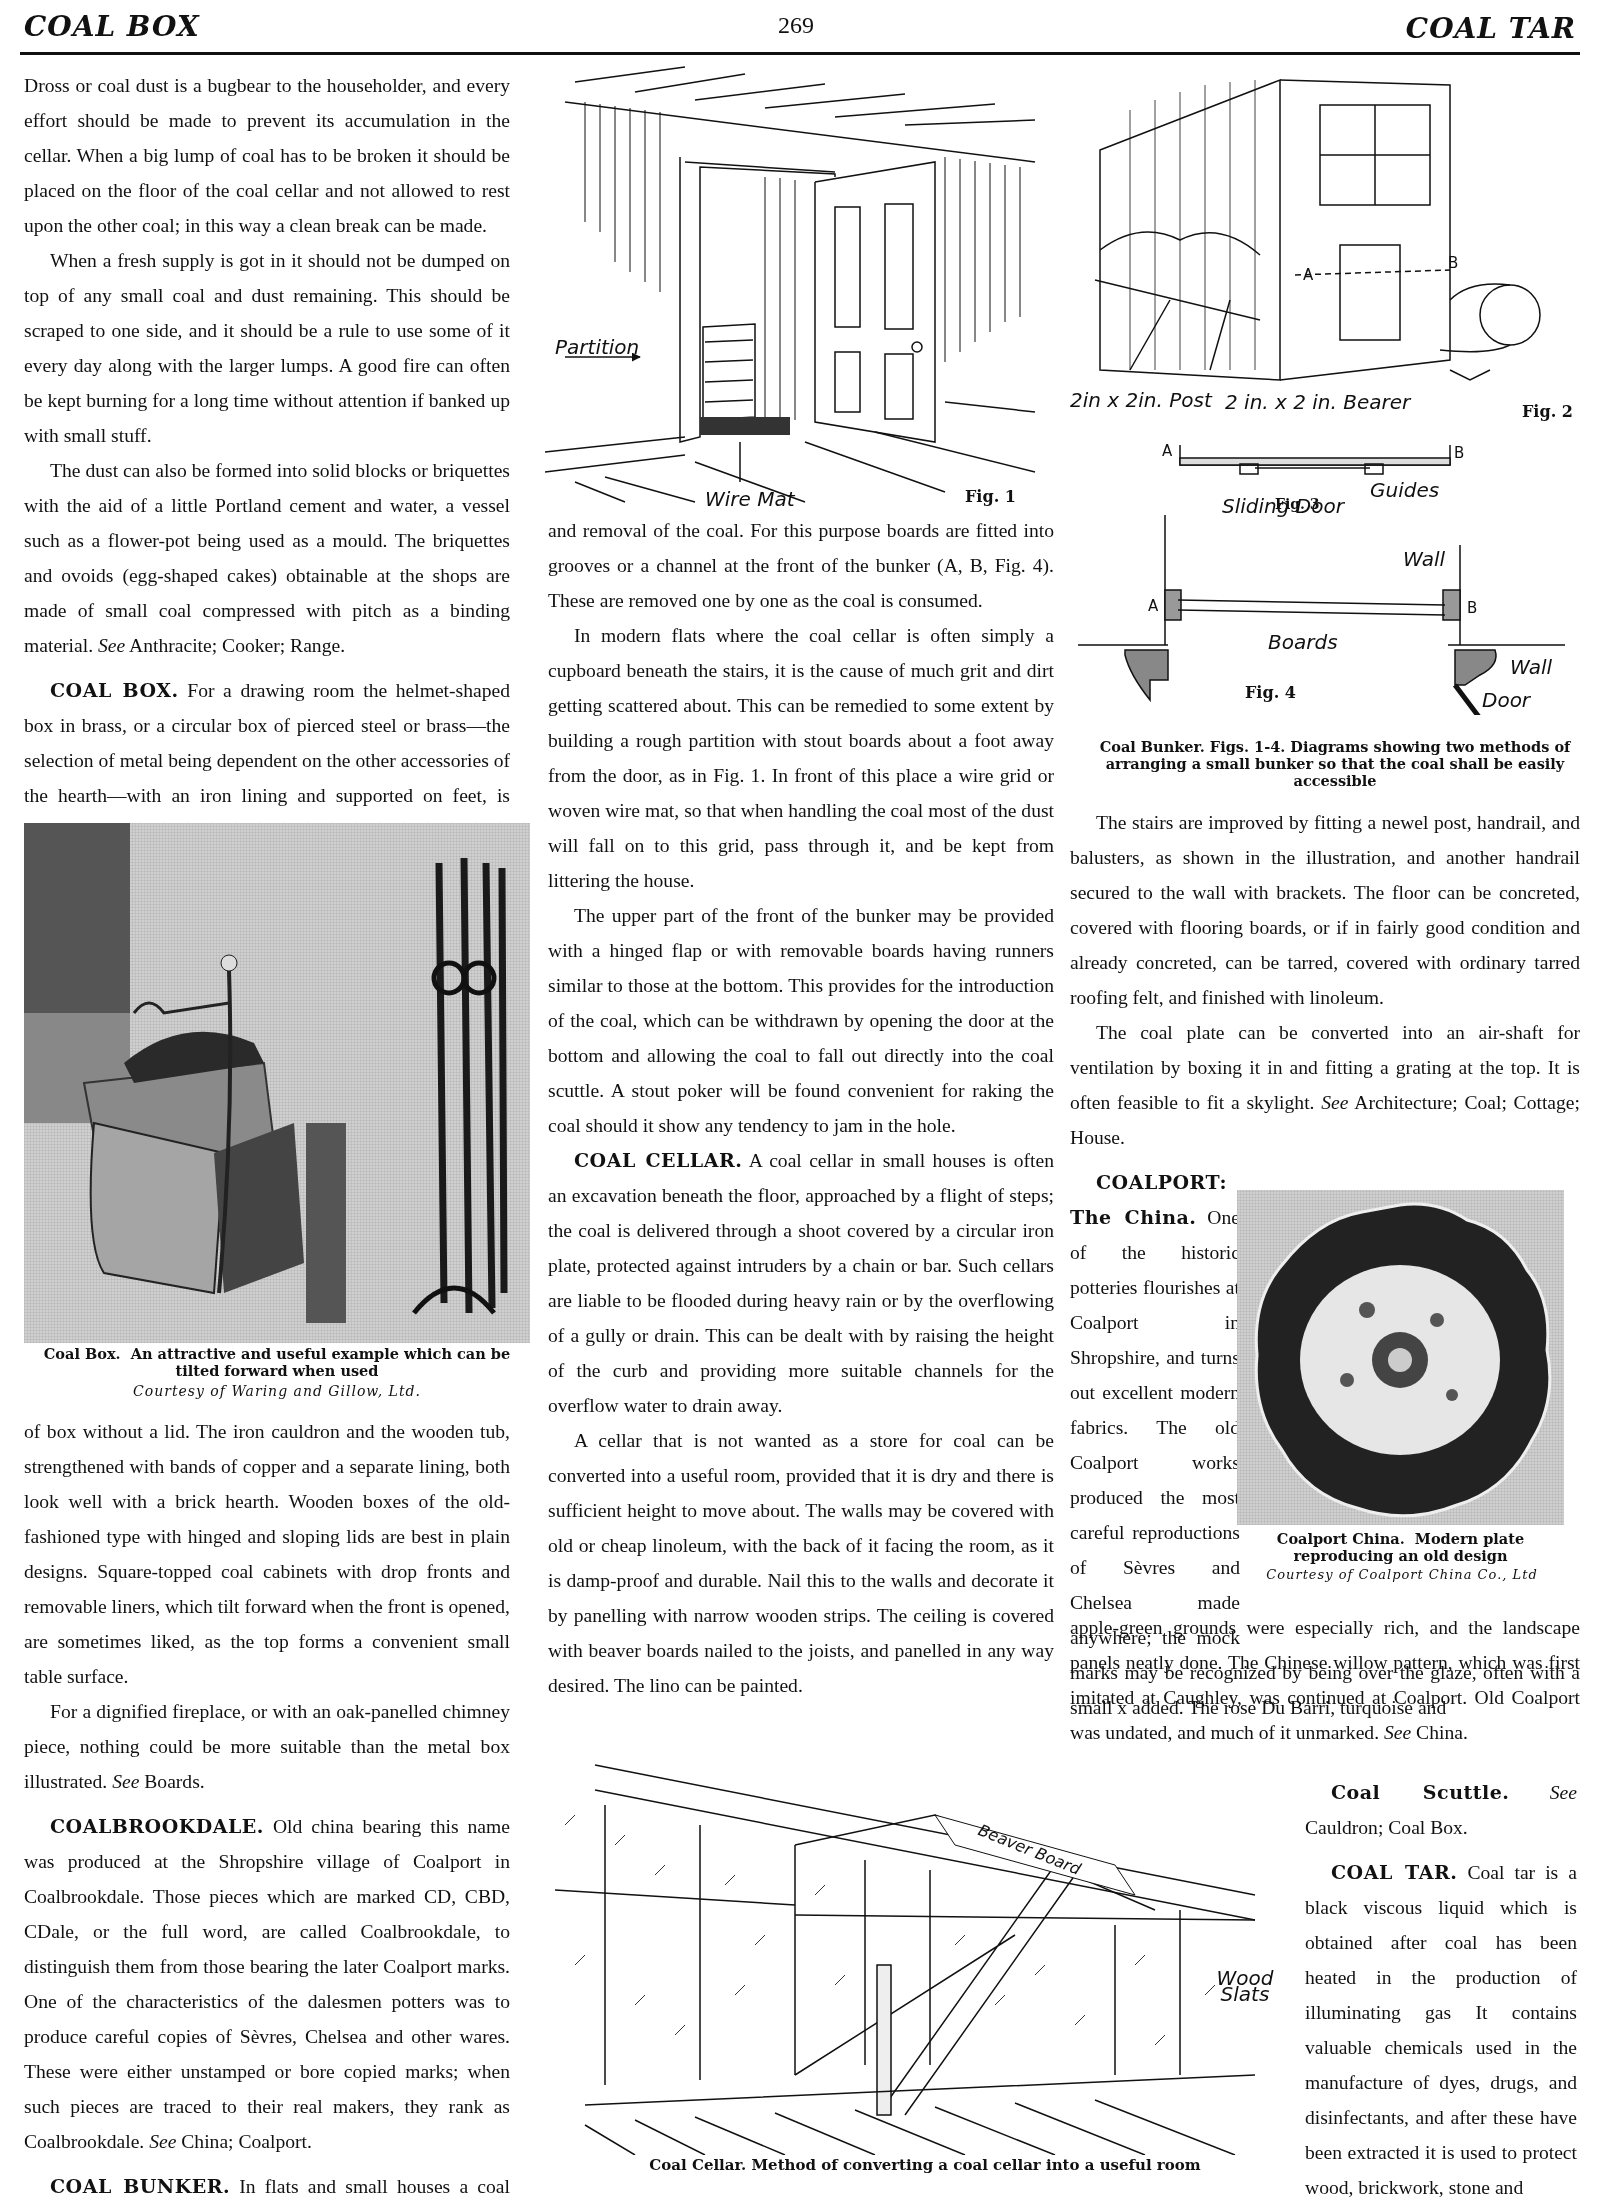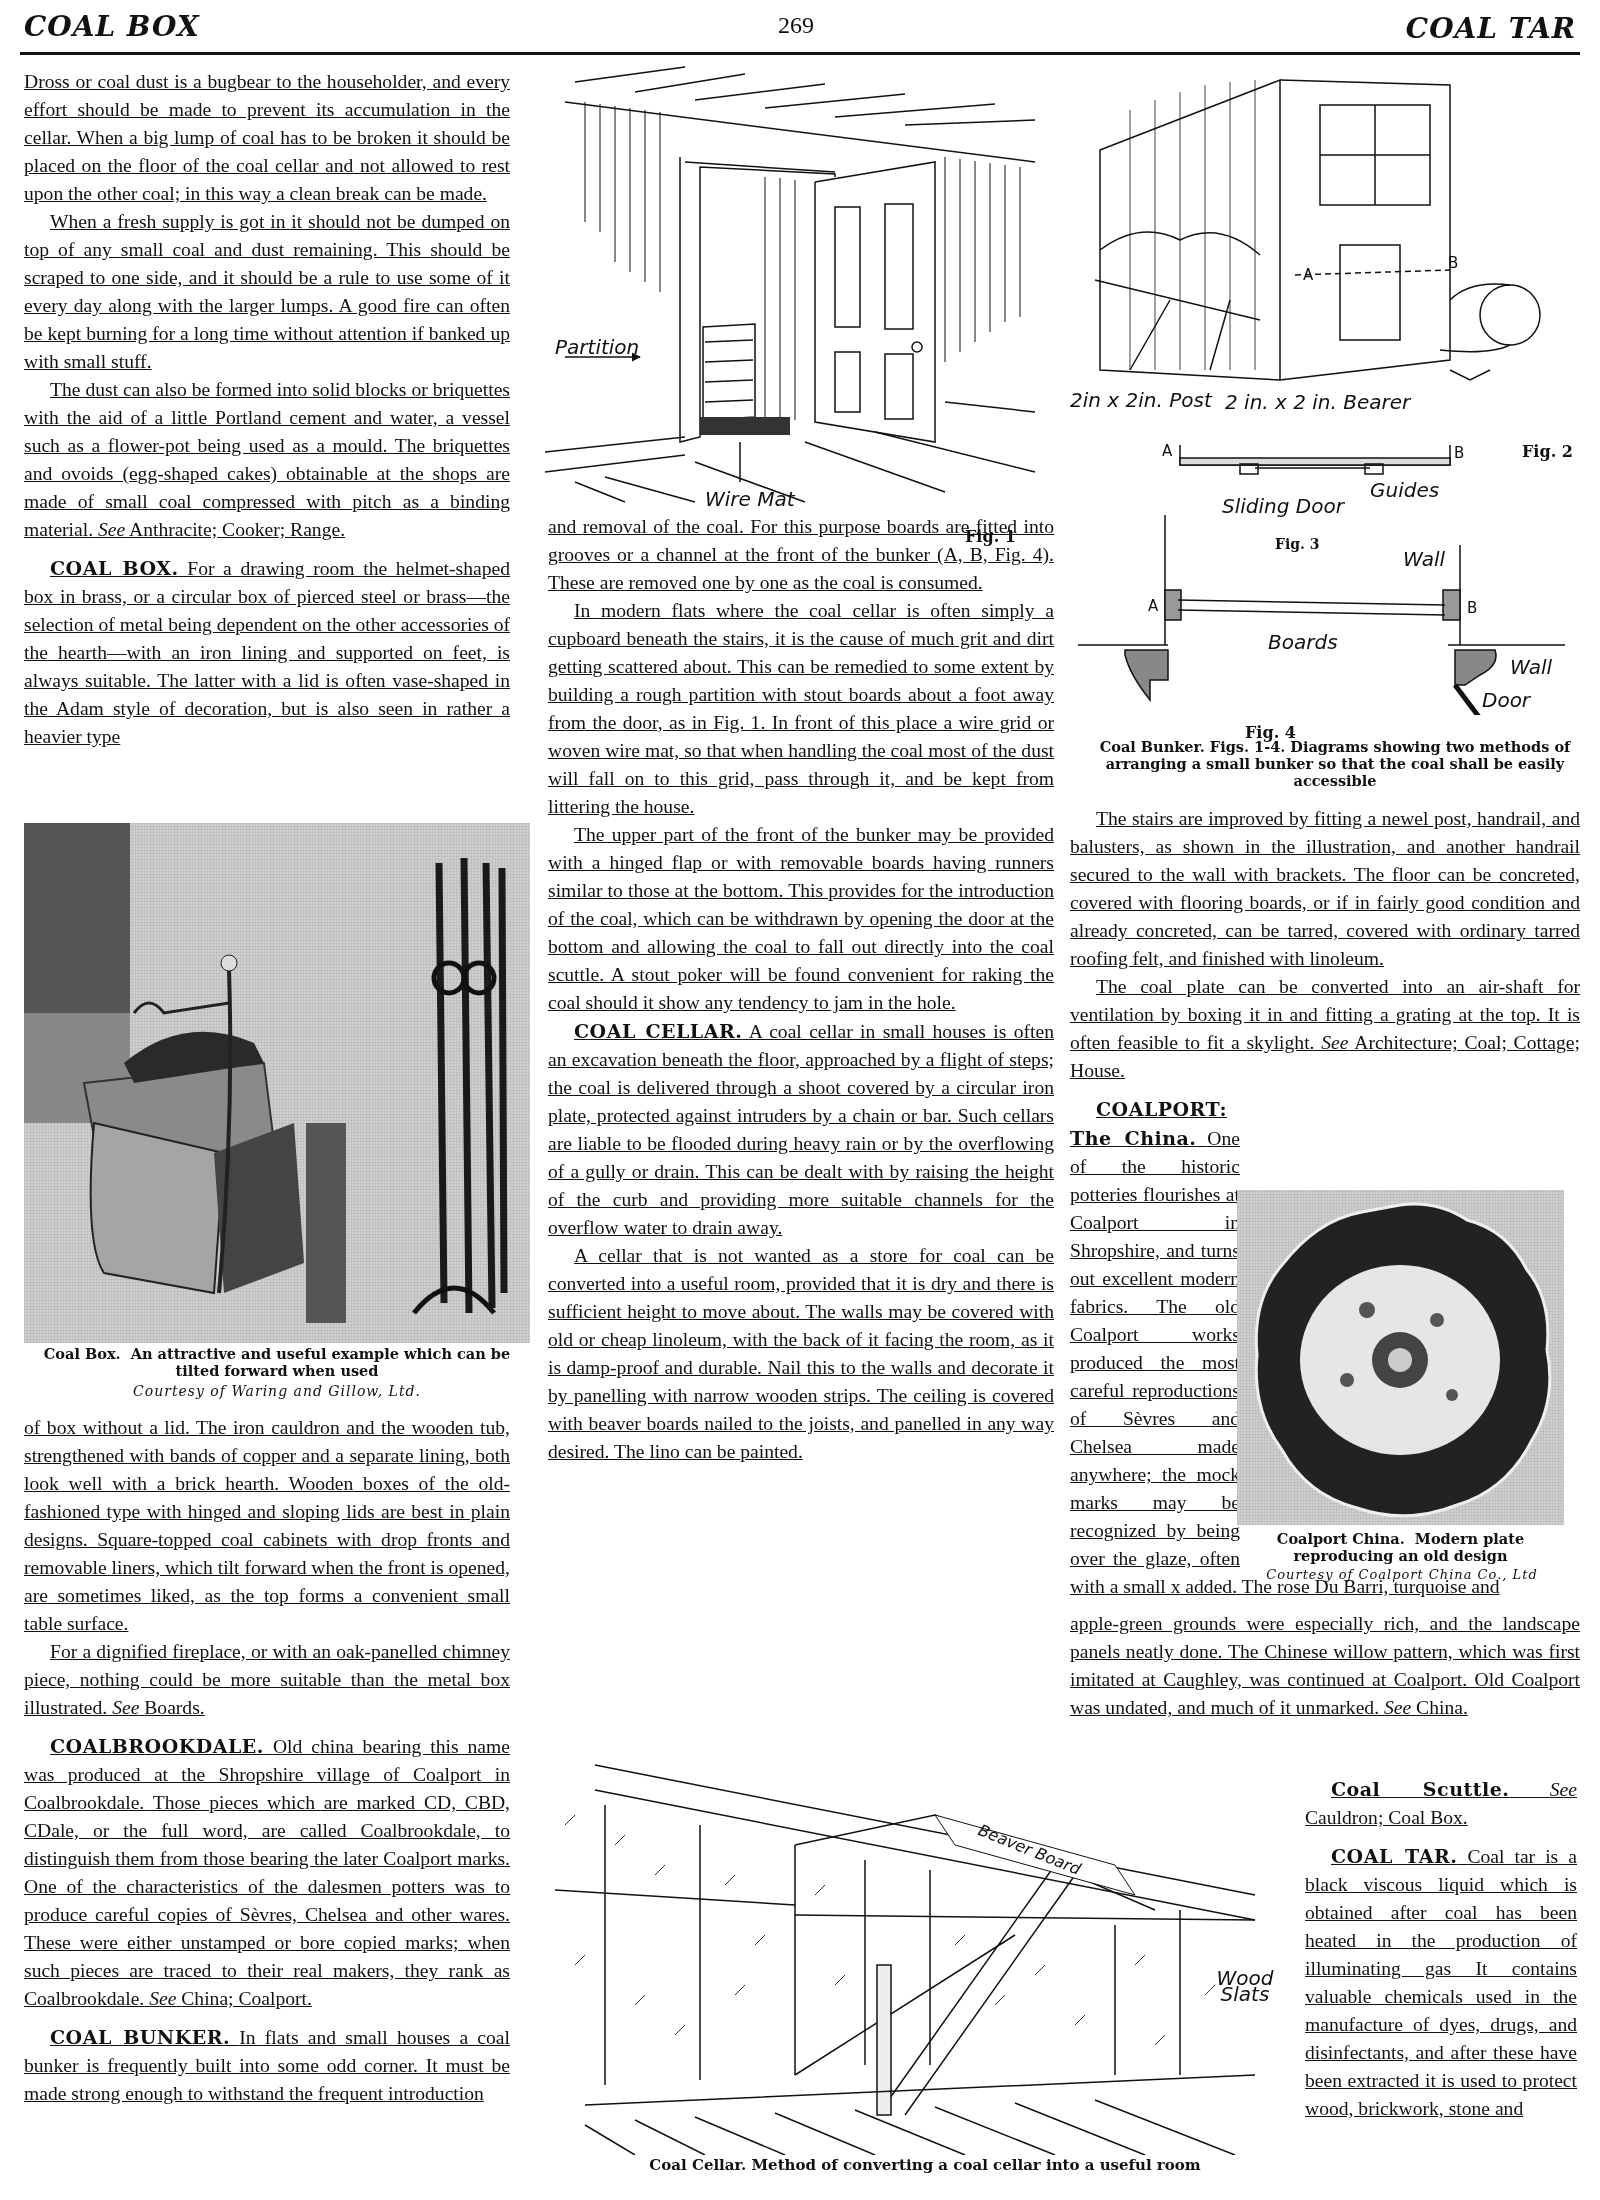--- a/index.html
+++ b/index.html
@@ -1,31 +1,31 @@
 <!DOCTYPE html>
 <html><head>
 <meta charset="utf-8">
 <style>
   html,body{margin:0;padding:0;background:#fff;}
   body{width:1600px;height:2200px;position:relative;overflow:hidden;color:#111;
        font-family:"DejaVu Serif","Liberation Serif",serif;}
   .abs{position:absolute;}
   .hdr{font-family:"DejaVu Serif",serif;font-weight:bold;font-size:28px;letter-spacing:1px;font-style:italic;}
   .rule{position:absolute;left:20px;right:20px;top:52px;height:3px;background:#111;}
-  .col{position:absolute;font-size:19.6px;line-height:28px;text-align:justify;
-       font-family:"Liberation Serif","DejaVu Serif",serif;text-decoration:underline;}
+  .col{position:absolute;font-size:19.6px;line-height:35px;text-align:justify;
+       font-family:"Liberation Serif","DejaVu Serif",serif;}
   .col p{margin:0;text-indent:26px;}
   .col p.first{text-indent:0;}
   .col p.gap{margin-top:10px;}
   .head{font-weight:bold;font-family:"DejaVu Serif",serif;font-size:19px;letter-spacing:.5px;}
   .see{font-style:italic;}
   .cap{text-align:center;font-family:"DejaVu Serif",serif;font-weight:bold;font-size:14.5px;line-height:17px;}
   .credit{text-align:center;font-style:italic;font-size:14px;letter-spacing:1px;font-family:"DejaVu Serif",serif;}
   .fig{position:absolute;}
-  .figlabel{font-family:"DejaVu Serif",serif;font-weight:bold;font-size:16px;margin-top:40px;}
+  .figlabel{font-family:"DejaVu Serif",serif;font-weight:bold;font-size:16px;}
   .ital{font-family:"DejaVu Sans",sans-serif;font-style:italic;font-size:20px;}
   .photo{background:
       repeating-linear-gradient(0deg,rgba(0,0,0,.06) 0 1px,transparent 1px 3px),
       repeating-linear-gradient(90deg,rgba(0,0,0,.06) 0 1px,transparent 1px 3px),#cfcfcf;}
 </style>
 </head>
 <body>
 
 <div class="abs hdr" style="left:24px;top:10px;" data-name="running-head-left">COAL BOX</div>
 <div class="abs" style="left:778px;top:12px;font-size:24px;font-family:'Liberation Serif',serif;" data-name="page-number">269</div>

